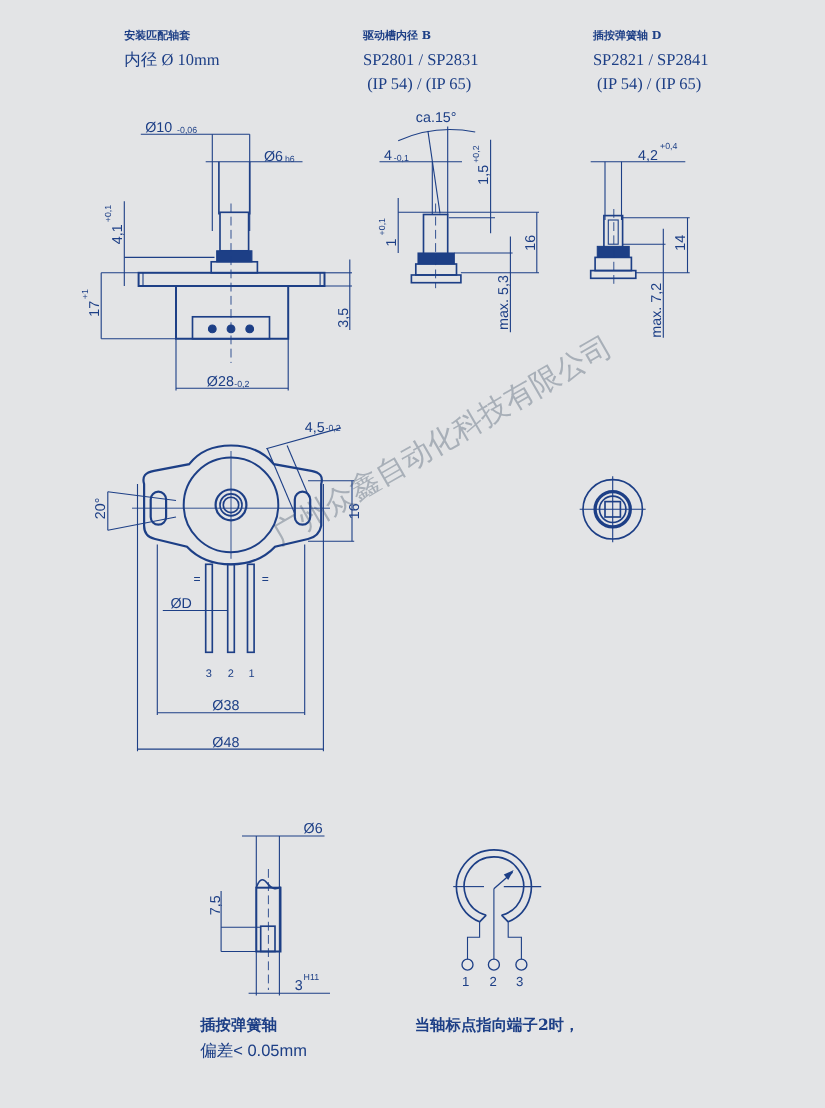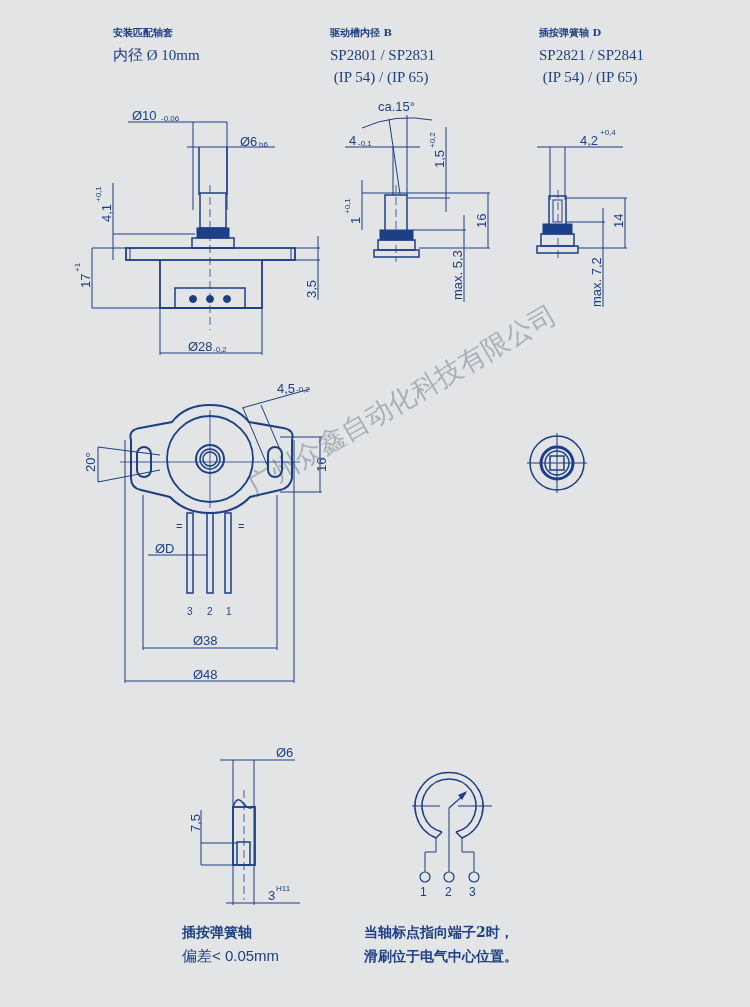--- a/index.html
+++ b/index.html
@@ -216,16 +216,15 @@
   </g>
   <text x="420" y="896" font-size="12" fill="#1d3f86" stroke="none">1</text>
   <text x="445" y="896" font-size="12" fill="#1d3f86" stroke="none">2</text>
   <text x="469" y="896" font-size="12" fill="#1d3f86" stroke="none">3</text>
 </svg>
 
 <div class="cap" style="left:182px;top:920px;">
   <div class="cn">插按弹簧轴</div>
   <div>偏差&lt; 0.05mm</div>
 </div>
-<div class="cap" style="left:364px;top:920px;">
+<div class="cap" style="left:377px;top:920px;text-align:right;">
   <div class="cn">当轴标点指向端子2时，</div>
-  <div class="cn">滑刷位于电气中心位置。</div>
 </div>
 
 </body></html>

